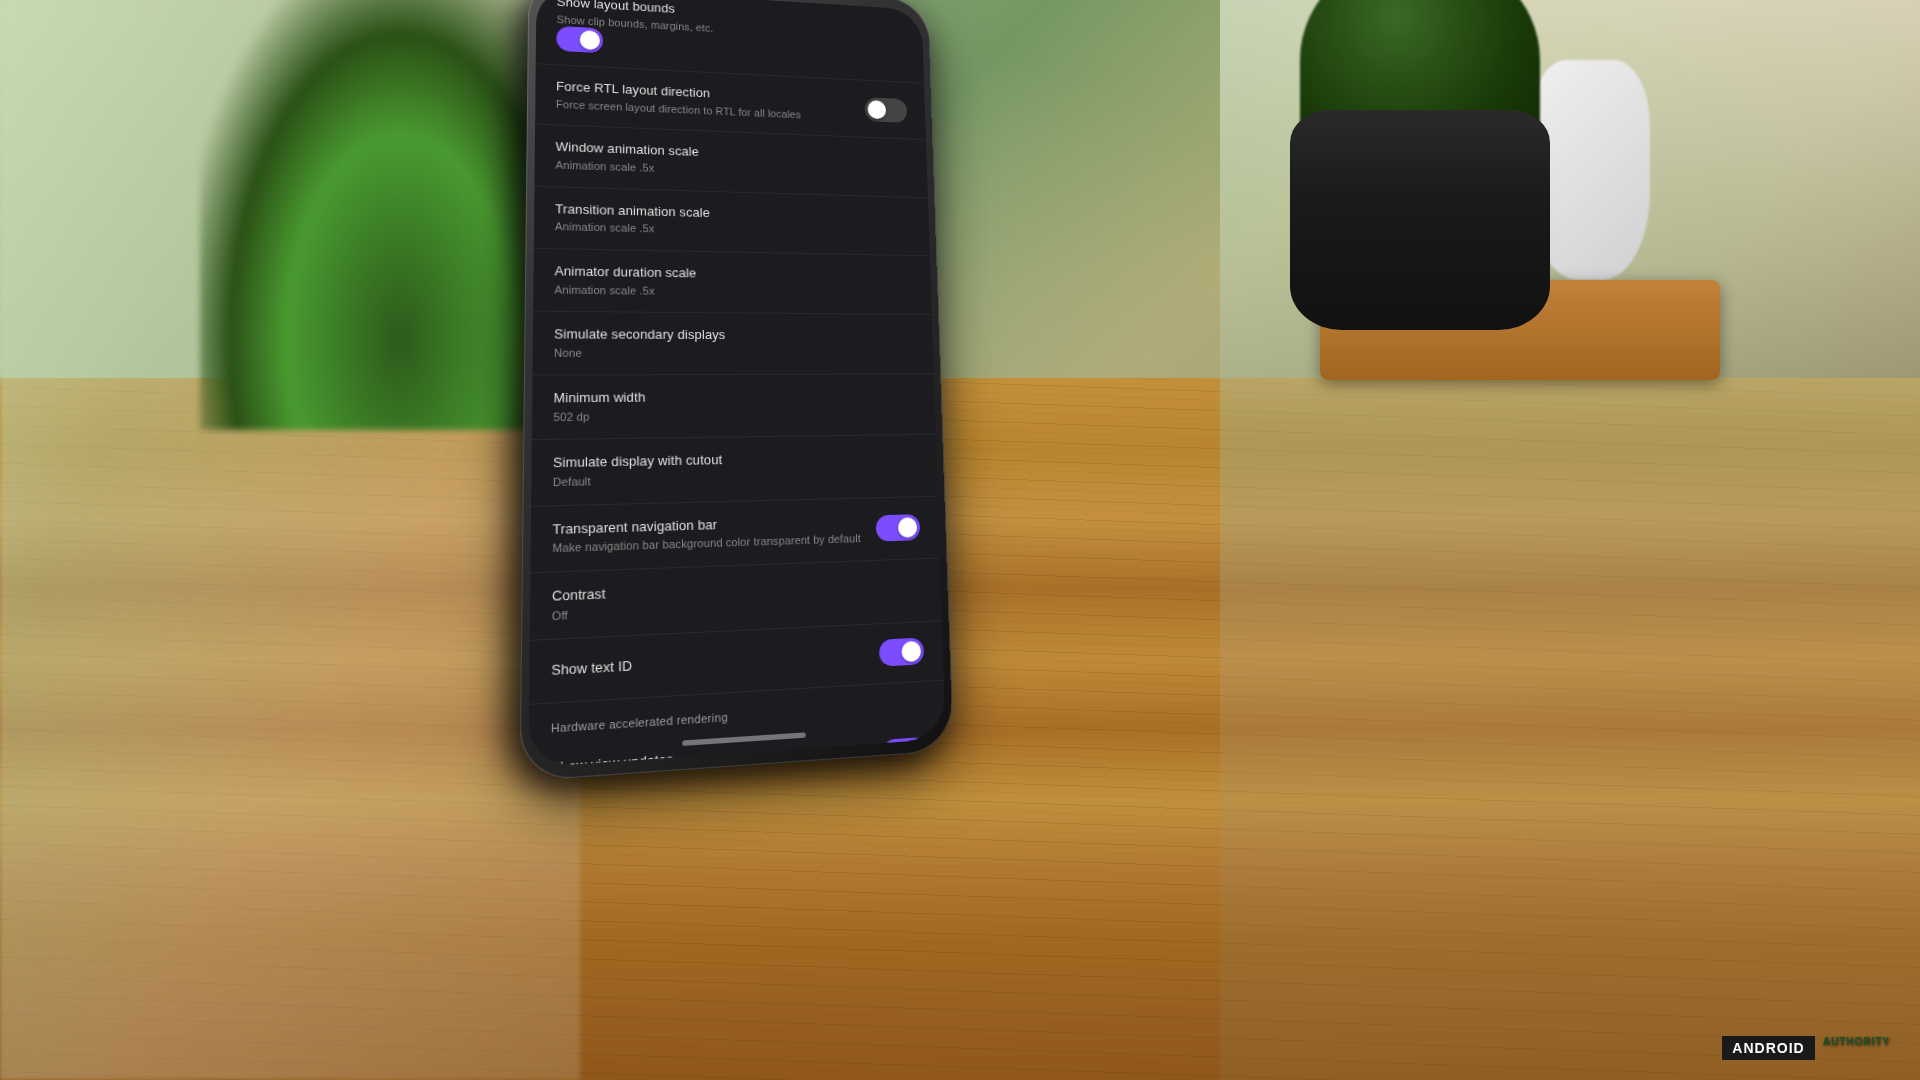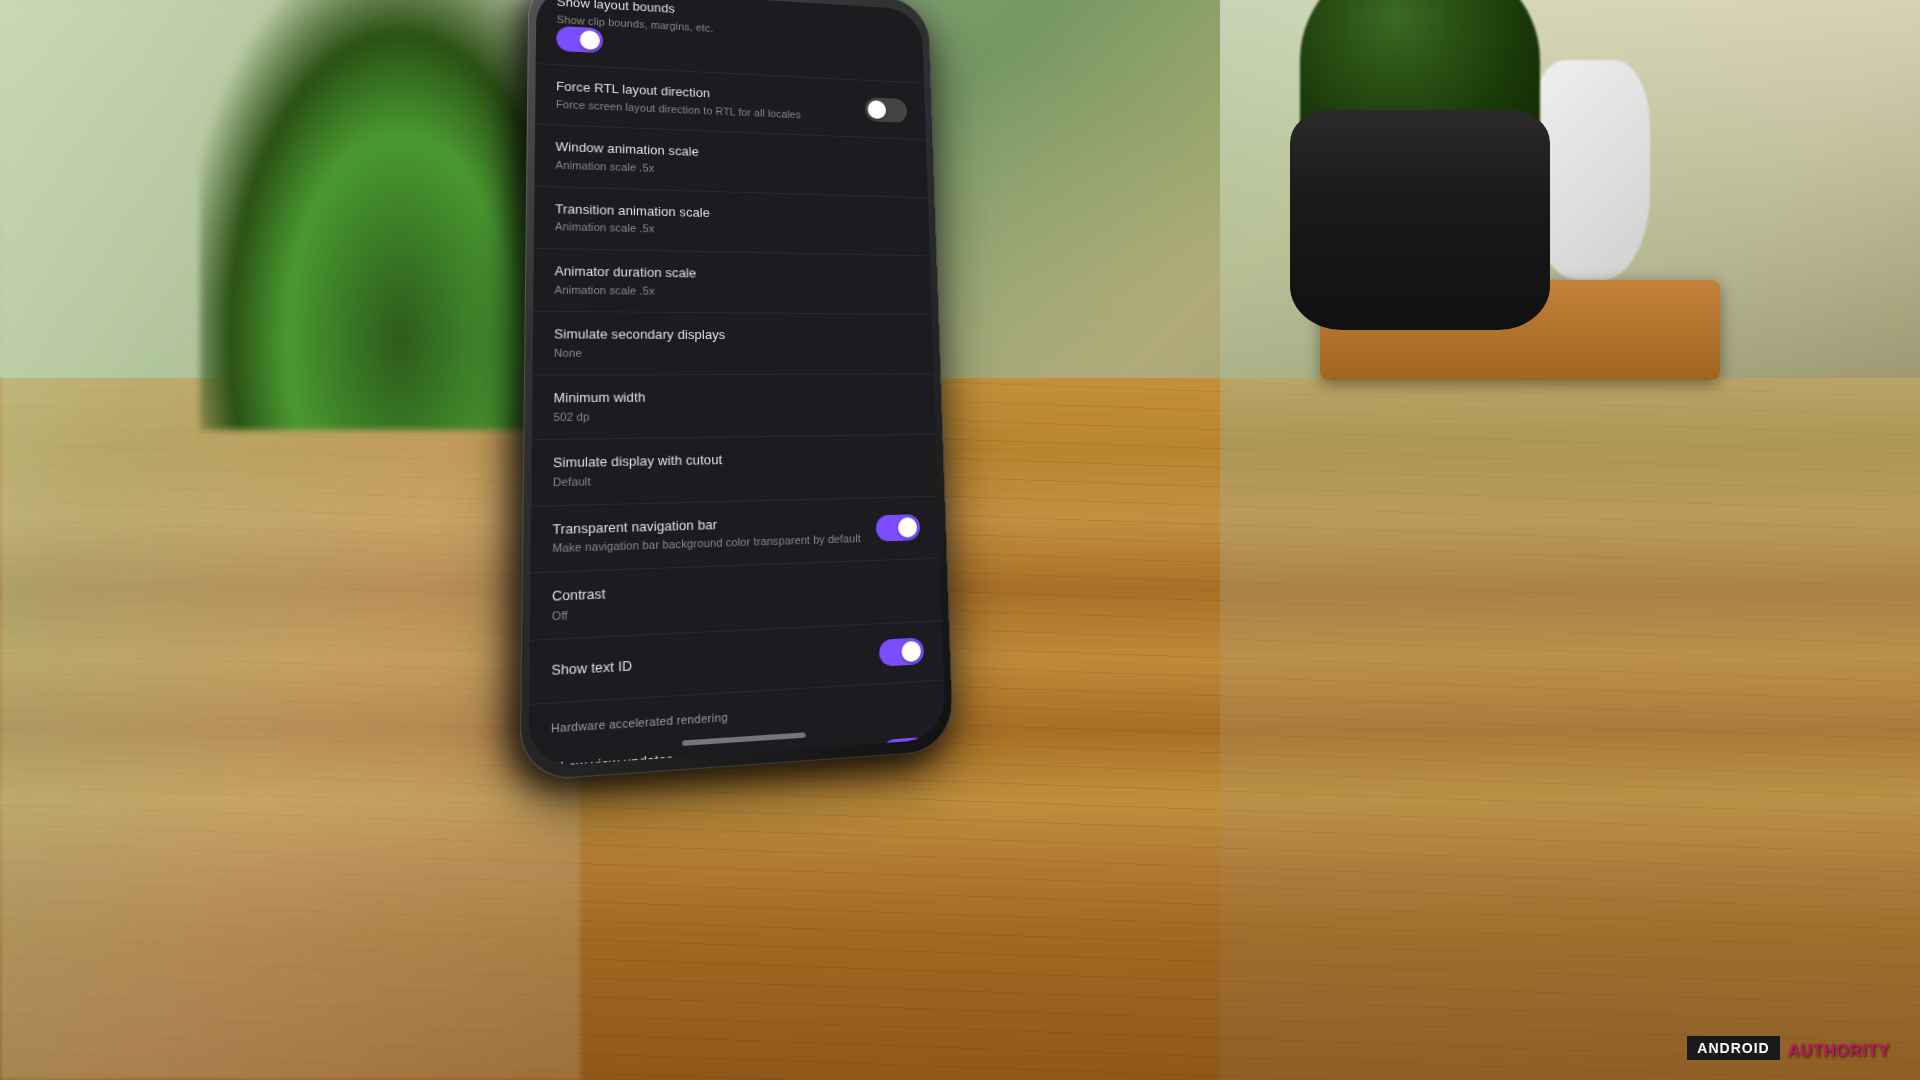--- a/index.html
+++ b/index.html
@@ -324,37 +324,37 @@
       box-shadow: 0 4px 15px rgba(0,0,0,0.4);
     }
 
     
     .watermark {
       position: absolute;
       bottom: 20px;
       right: 30px;
       z-index: 20;
       display: flex;
-      align-items: flex-end;
+      align-items: flex-start;
       gap: 8px;
     }
 
     .watermark-android {
       background: #1a1a1a;
       color: white;
       font-size: 14px;
       font-weight: 800;
       padding: 4px 10px;
       letter-spacing: 1px;
       text-transform: uppercase;
     }
 
     .watermark-authority {
-      color: #be185d;
-      font-size: 16px;
+      color: #14532d;
+      font-size: 10px;
       font-weight: 800;
       letter-spacing: 1px;
       text-transform: uppercase;
       text-shadow: 1px 1px 3px rgba(0,0,0,0.8);
     }
 
     
     .partial-top {
       padding: 8px 20px 14px;
       border-bottom: 1px solid rgba(255,255,255,0.06);

